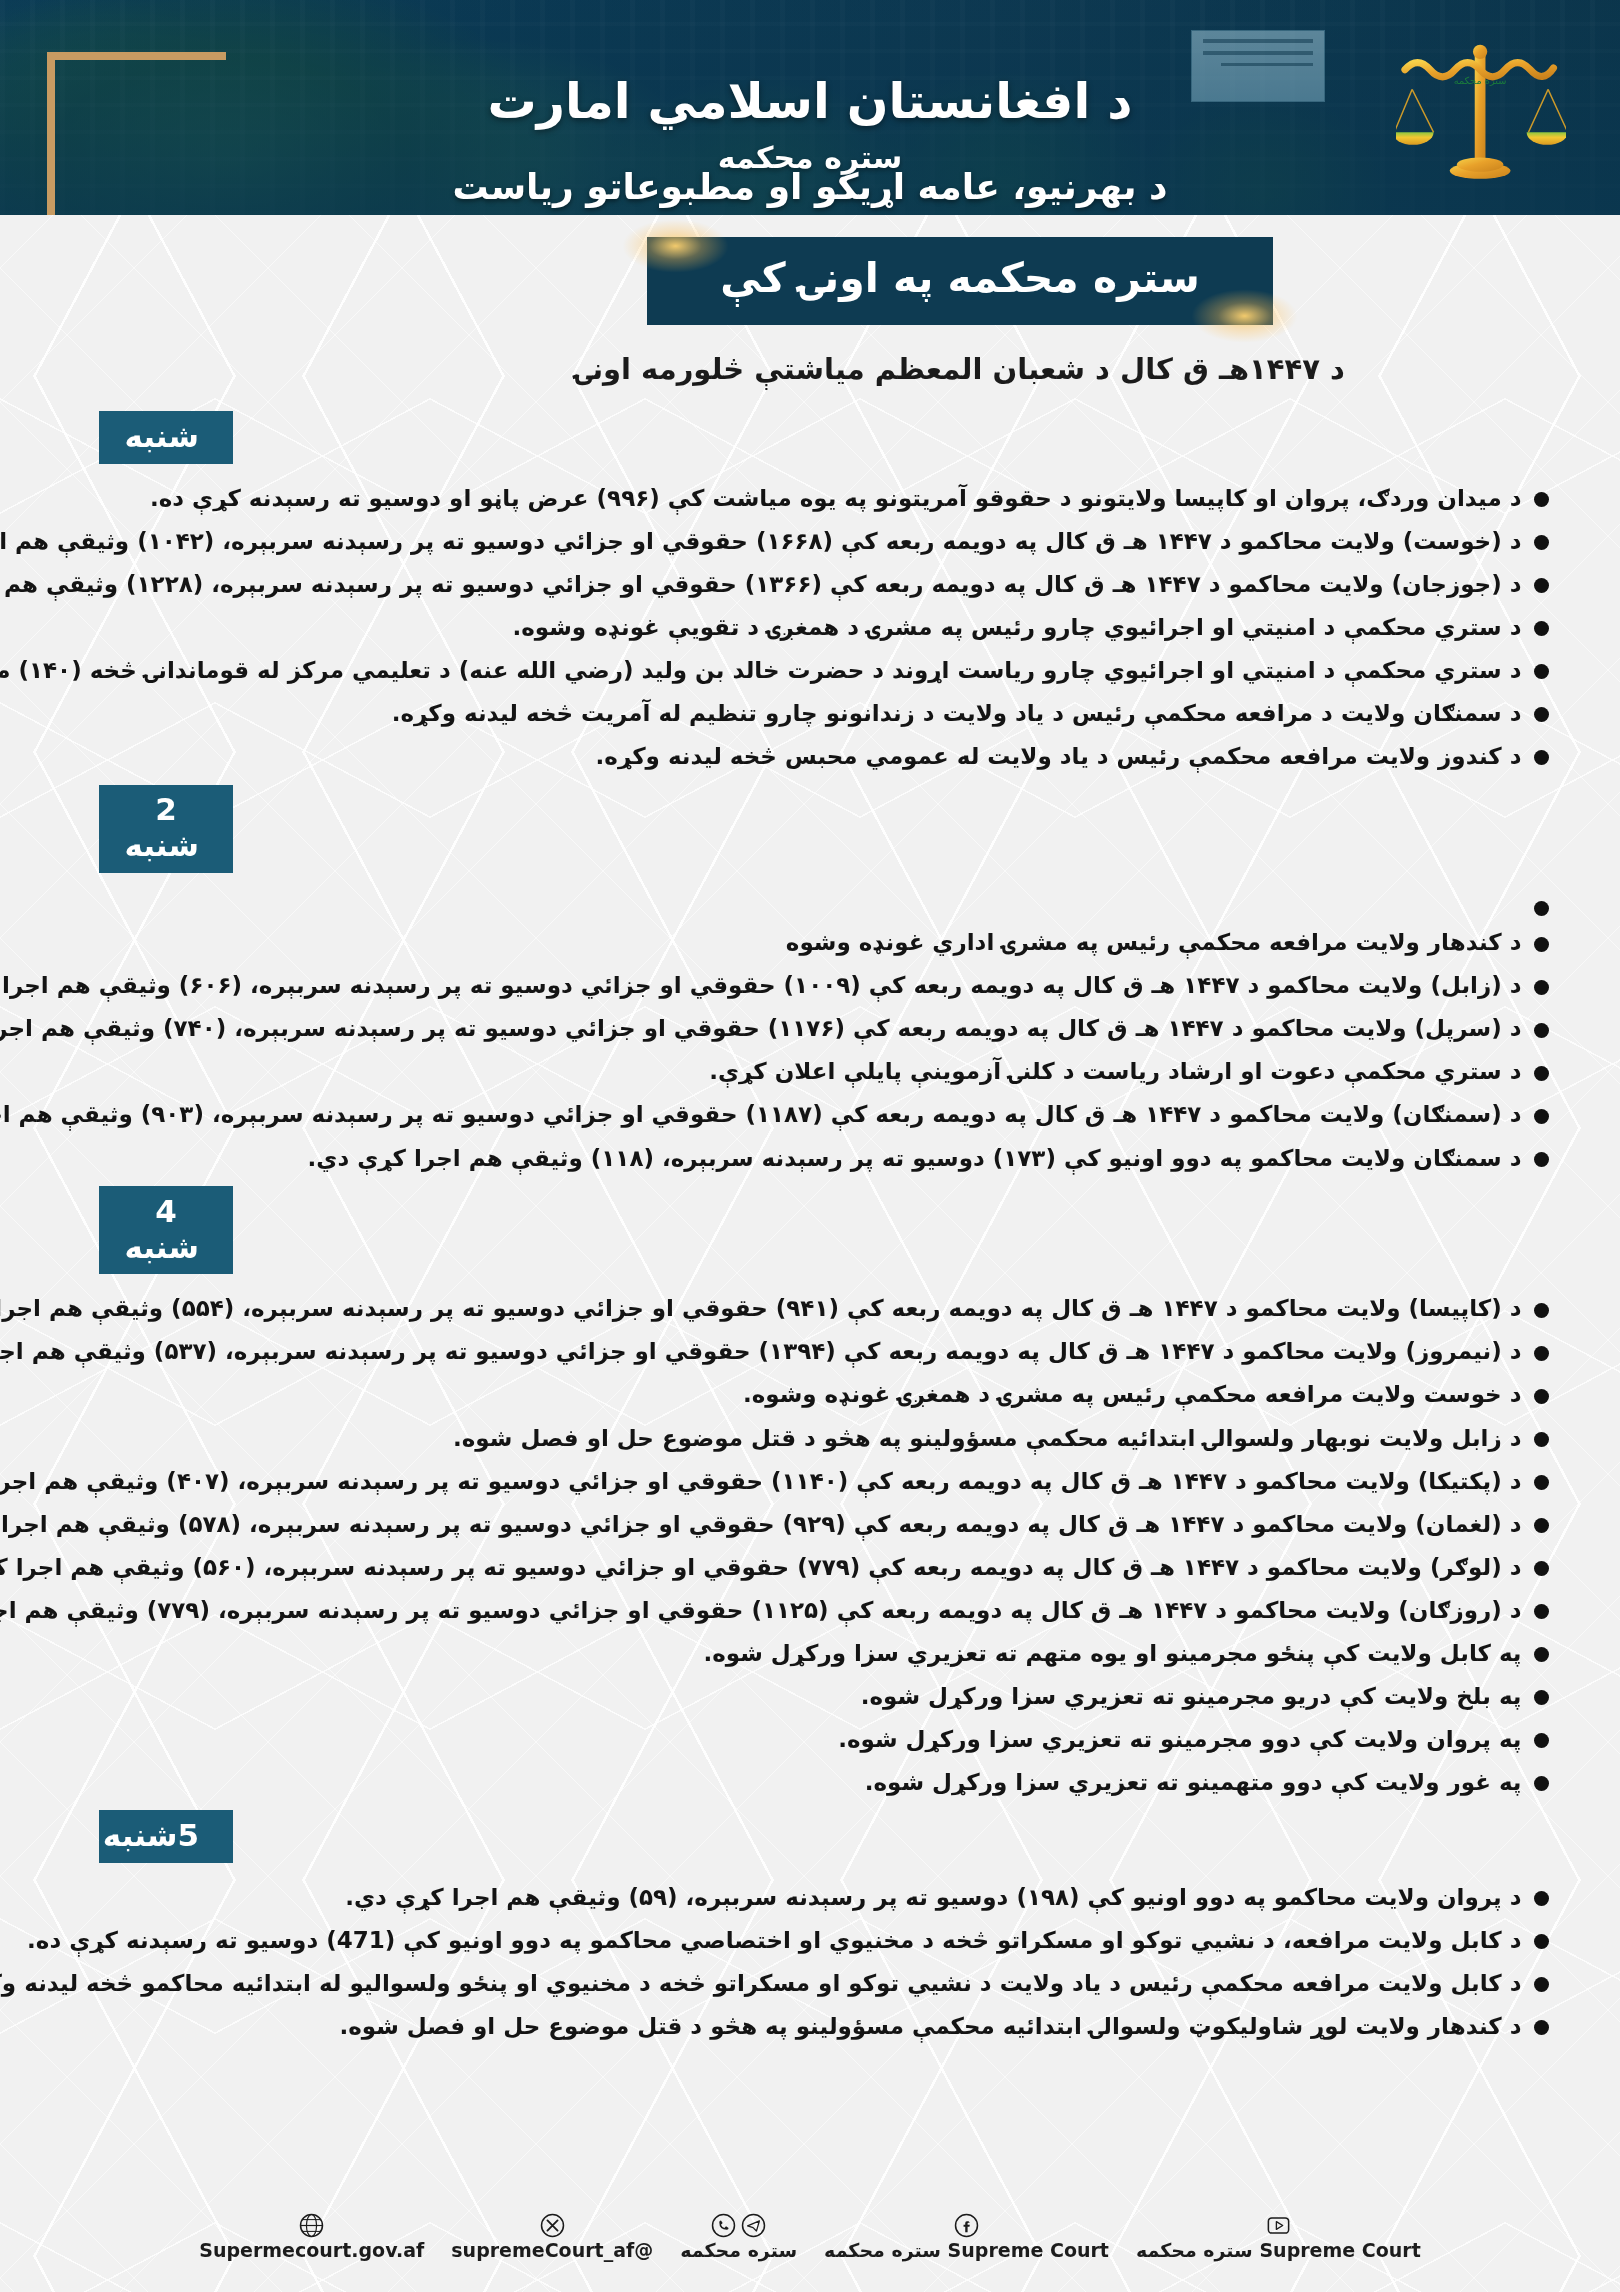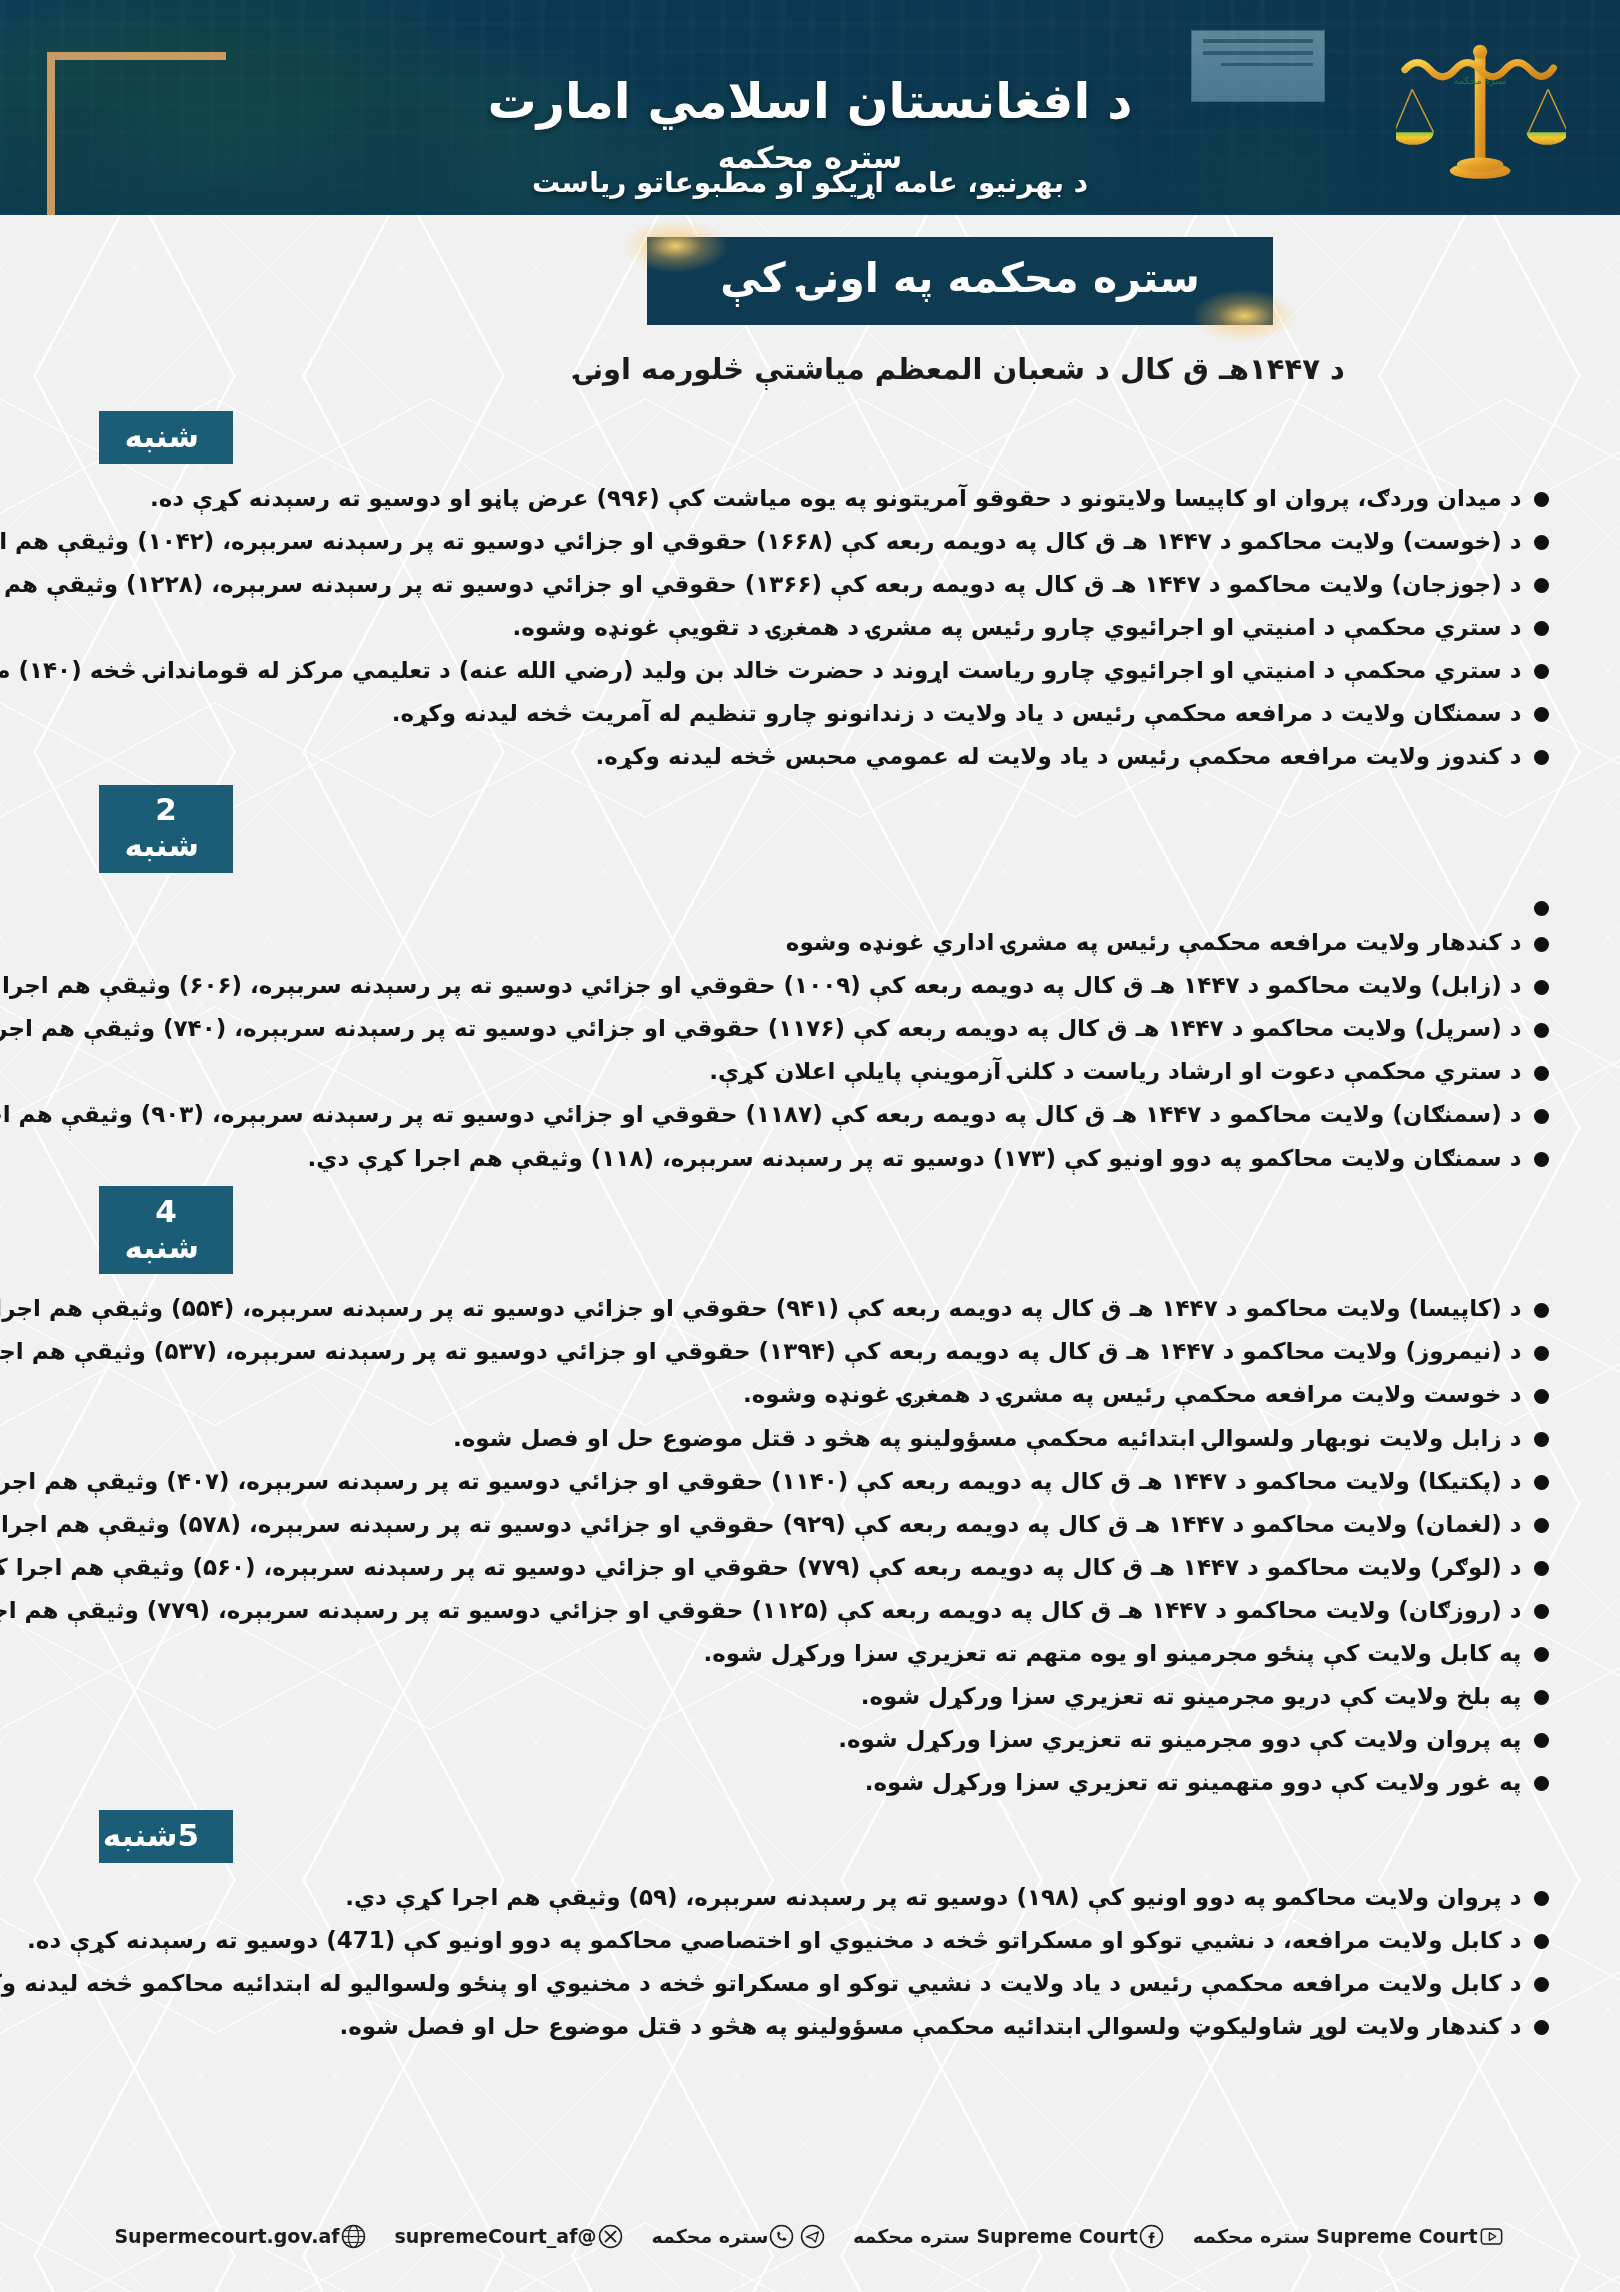--- a/index.html
+++ b/index.html
@@ -114,21 +114,21 @@
     font-size: 30px;
     font-weight: 700;
     color: #ffffff;
     text-shadow: 0 1.8px 5.4px rgba(0,0,0,0.4);
   }
   .dept-line {
     position: absolute;
     left: 0; right: 0;
     top: 166px;
     text-align: center;
-    font-size: 28px;
+    font-size: 36px;
     font-weight: 700;
     color: #ffffff;
     text-shadow: 0 1.8px 5.4px rgba(0,0,0,0.5);
   }
 
   
   .scales {
     position: absolute;
     right: 54px;
     top: 25px;
@@ -243,20 +243,21 @@
     align-items: center;
     justify-content: center;
     gap: 27px;
     direction: rtl;
   }
   .social {
     display: flex;
     align-items: center;
     gap: 0;
     direction: rtl;
+    flex-direction: column;
   }
   .social-label {
     font-size: 19px;
     color: #1c1c1c;
     font-weight: 600;
     white-space: nowrap;
   }
   .social-ico {
     width: 28px; height: 28px;
     display: inline-flex;

